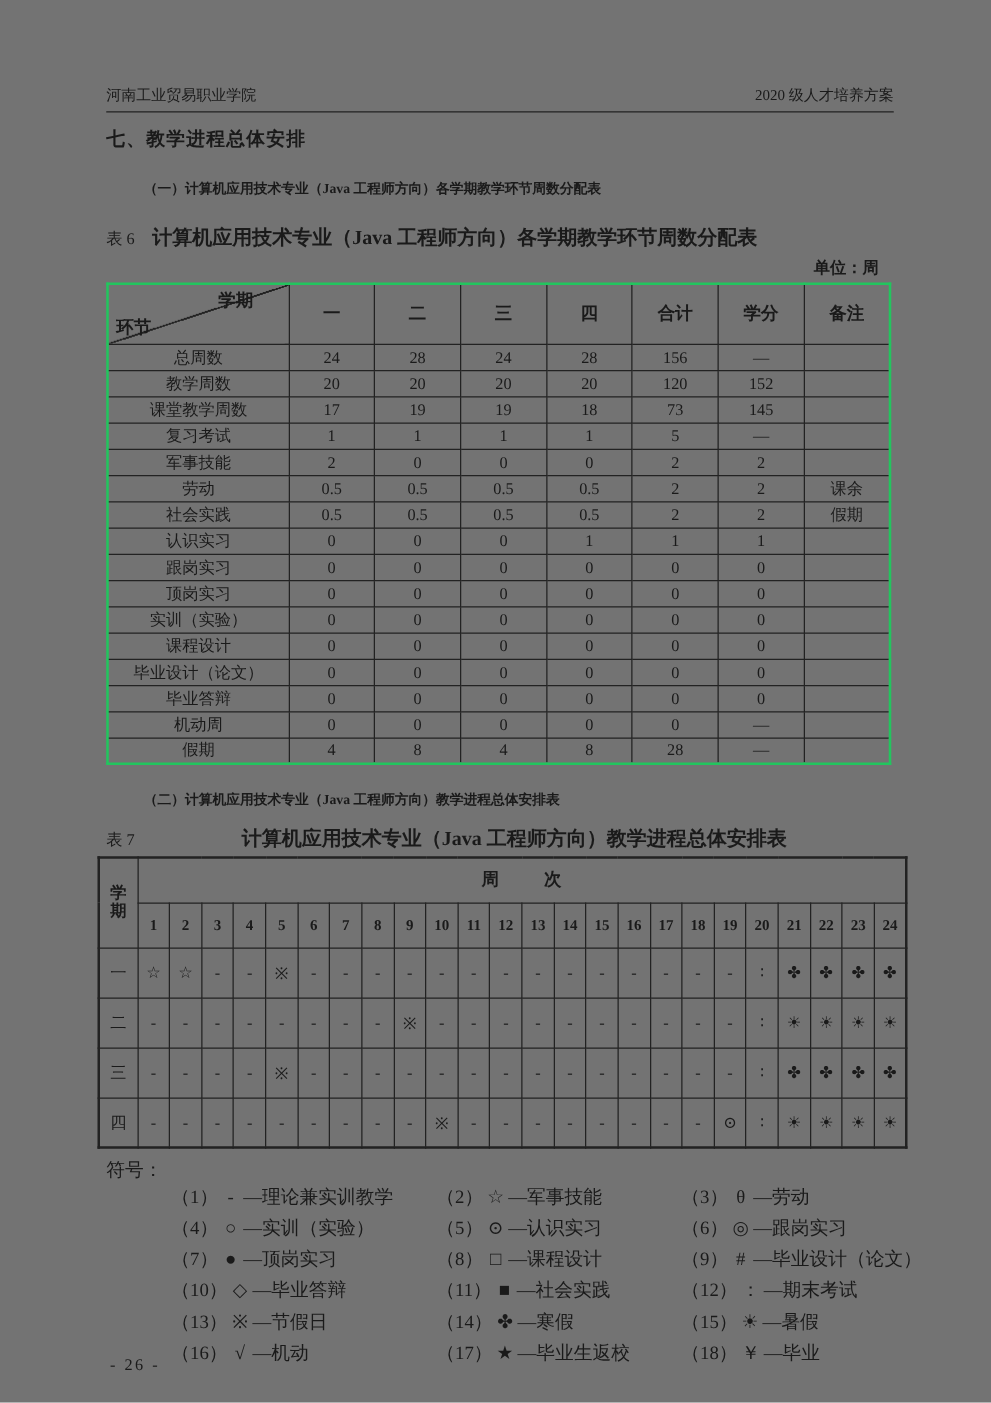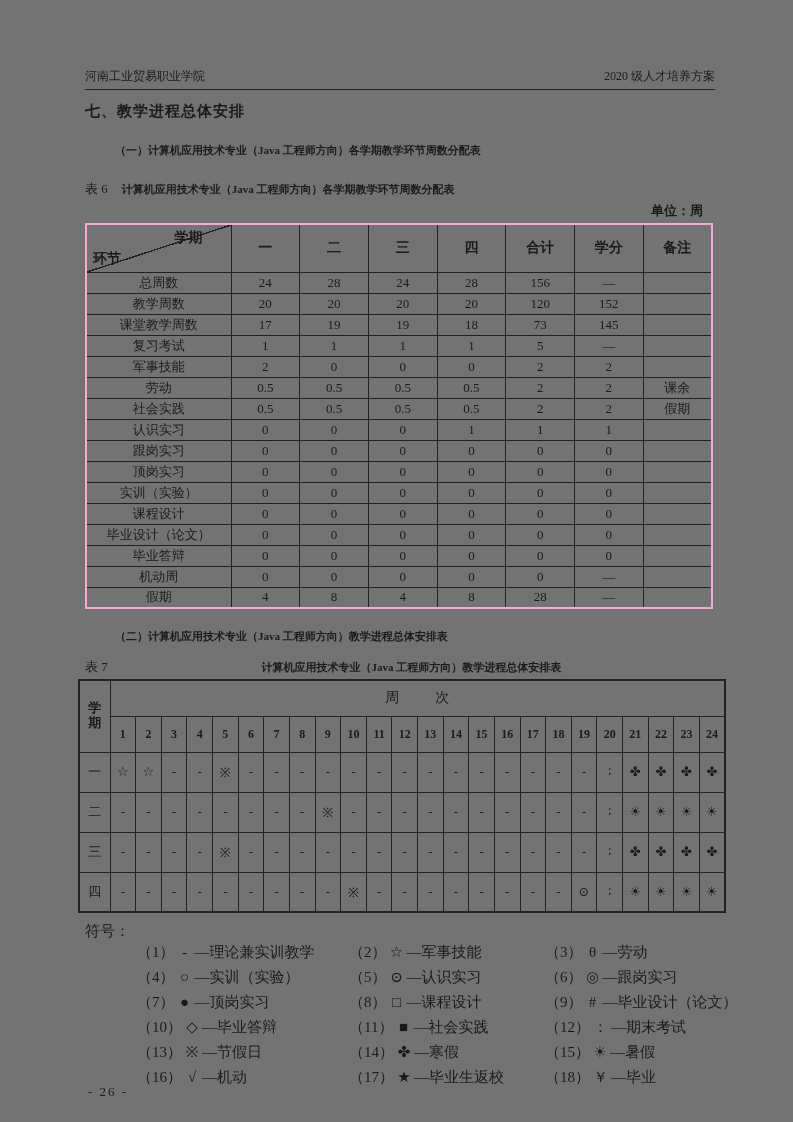--- a/index.html
+++ b/index.html
@@ -20,54 +20,54 @@
     display:flex; justify-content:space-between;
     font-size:12px; padding-bottom:4px;
     border-bottom:1.5px solid #222;
   }
 
   .h1 { font-size:15px; font-weight:bold; margin-top:12px; letter-spacing:1px; }
   .h2 { font-size:11px; font-weight:bold; margin-top:22px; padding-left:30px; }
 
   .caption-row { margin-top:22px; display:flex; align-items:baseline; }
   .caption-label { font-size:13px; flex:0 0 auto; }
-  .caption-title { font-size:11px; font-weight:bold; margin-left:14px; }
+  .caption-title { font-size:16px; font-weight:bold; margin-left:14px; }
   .caption-title.centered { flex:1; text-align:center; margin-left:0; }
   .unit-note { text-align:right; font-size:13px; font-weight:bold; margin-top:4px; padding-right:12px; }
 
   
   table { border-collapse:collapse; table-layout:fixed; }
   .t6 { width:628px; margin-top:3px; }
   .t6 th, .t6 td {
     border:1px solid #222;
     font-size:13px; text-align:center; vertical-align:middle;
     height:21px; padding:0 2px;
     font-weight:normal;
   }
-  .t6 { border:2px solid #f9a8d4; }
+  .t6 { border:2px solid #22c55e; }
   .t6 thead th { height:48px; font-weight:bold; font-size:14px; }
   .t6 .corner {
     position:relative; width:145px;
     background:
       linear-gradient(to bottom right,
         transparent calc(50% - 0.7px), #222 calc(50% - 0.7px),
         #222 calc(50% + 0.7px), transparent calc(50% + 0.7px));
   }
   .corner .c-top { position:absolute; top:4px; right:28px; font-size:14px; font-weight:bold; }
   .corner .c-bottom { position:absolute; bottom:4px; left:6px; font-size:14px; font-weight:bold; }
   .t6 td.rowlabel { font-size:13px; }
 
   
   .t7 { width:648px; margin-top:3px; margin-left:-7px; border:2px solid #222; }
   .t7 th, .t7 td {
     border:1px solid #222; text-align:center; vertical-align:middle;
     font-size:12px; padding:0;
   }
   .t7 col.sem-col { width:31px; }
-  .t7 .weekhdr { height:36px; font-size:14px; font-weight:normal; letter-spacing:36px; text-indent:36px; }
+  .t7 .weekhdr { height:36px; font-size:14px; font-weight:bold; letter-spacing:36px; text-indent:36px; }
   .t7 .weeknum { height:36px; font-weight:bold; font-size:12px; }
   .t7 .semlabel { font-weight:normal; font-size:13px; }
   .t7 tbody td { height:40px; font-size:13px; }
   .t7 .semchar { display:block; line-height:1.15; font-size:13px; }
 
   
   .legend { margin-top:10px; display:flex; font-size:15px; line-height:1.0; }
   .legend-prefix { flex:0 0 52px; padding-top:1px; }
   .legend-grid {
     flex:1; display:grid;

